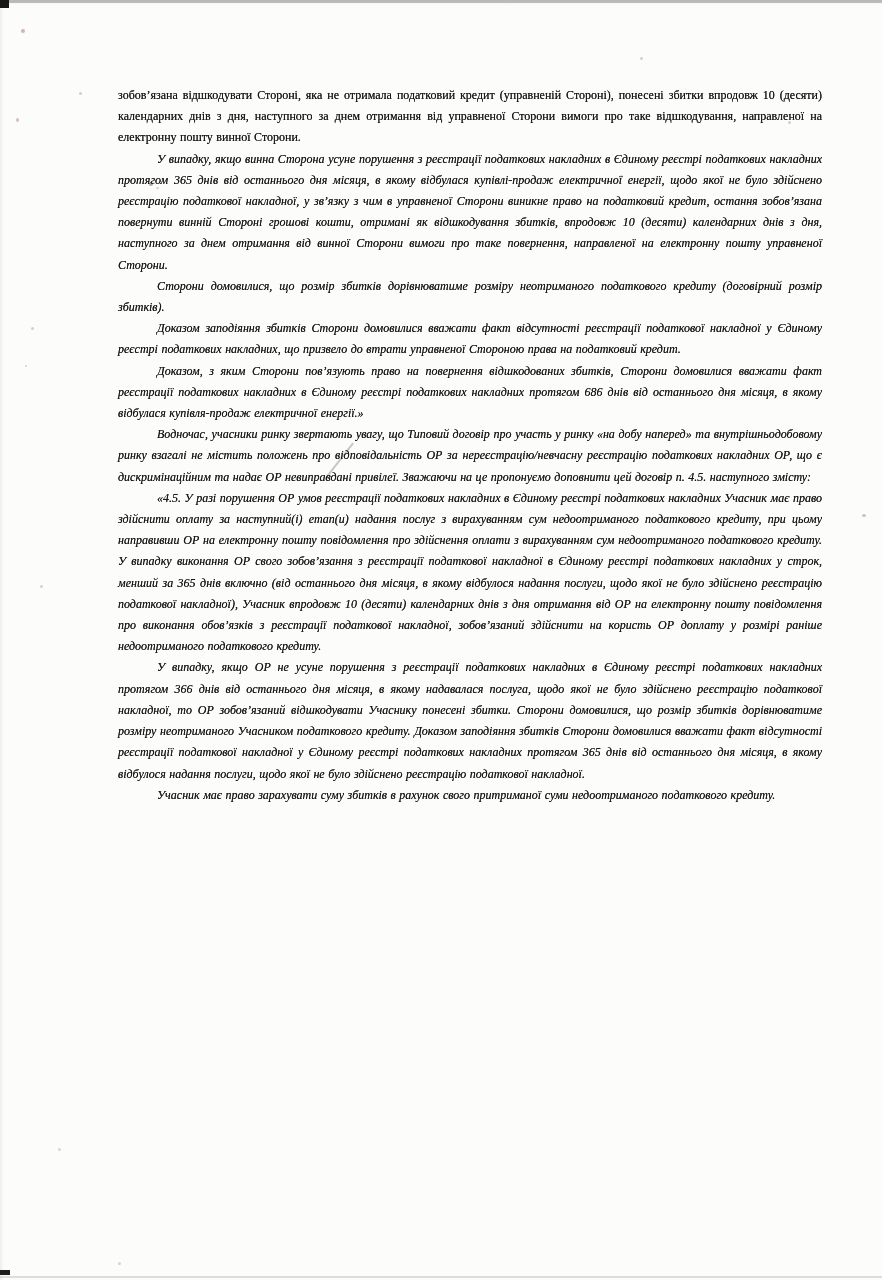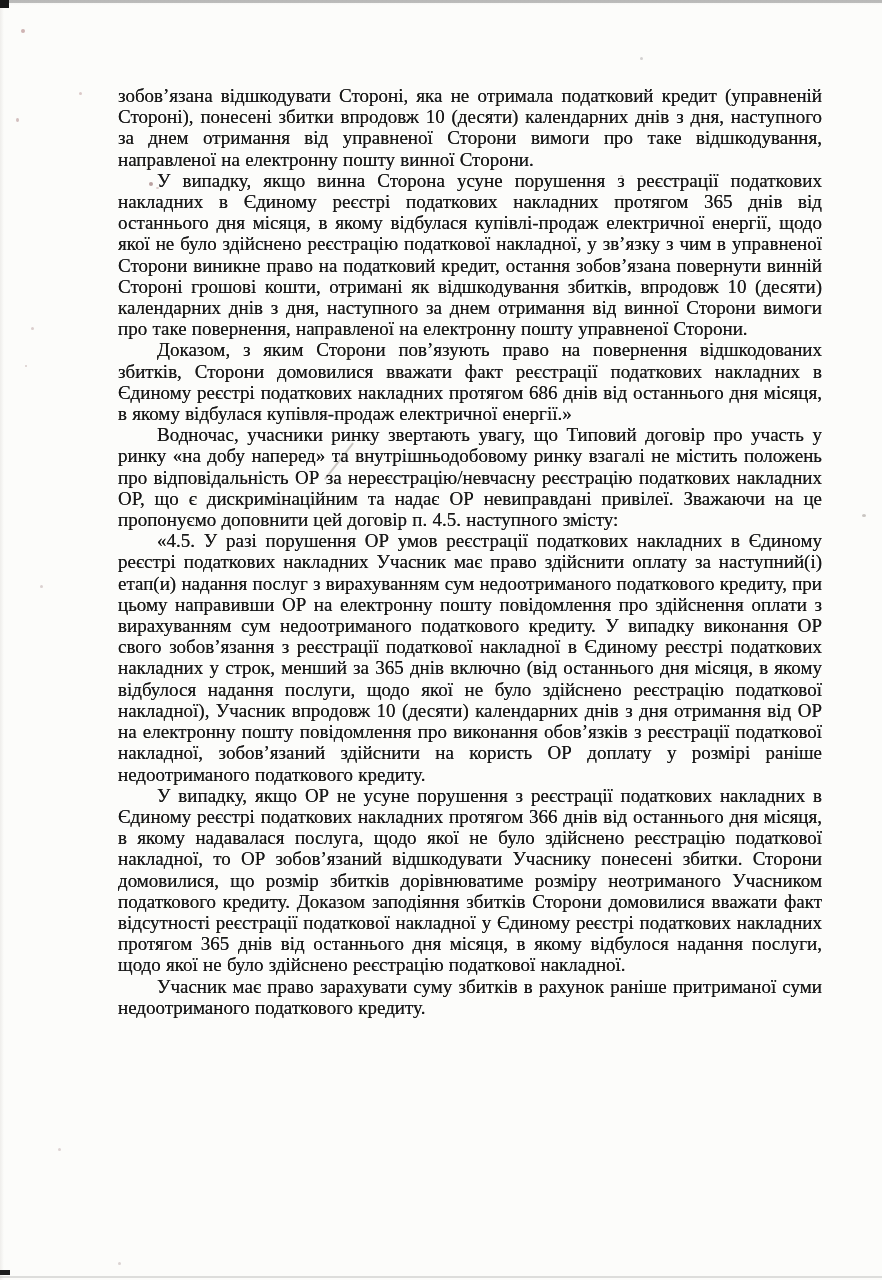--- a/index.html
+++ b/index.html
@@ -58,32 +58,33 @@
     position: absolute;
     border-radius: 50%;
   }
   
   .text-block {
     position: absolute;
     left: 118px;
     top: 85px;
     width: 704px;
     color: #181818;
-    font-size: 19px;
+    font-size: 12px;
     line-height: 21.2px;
     text-align: justify;
     text-shadow: 0 0 0.55px rgba(25,25,25,0.85);
     word-spacing: 0.5px;
   }
   .text-block p {
     margin: 0;
     padding: 0;
   }
   .text-block p.indent {
     text-indent: 39px;
+    font-style: italic;
   }
 </style>
 </head>
 <body>
 
 <div class="page">
 
   <div class="top-edge-line"></div>
   <div class="corner-mark-tl"></div>
   <div class="corner-mark-bl"></div>
@@ -101,20 +102,22 @@
   <div class="speck" style="left:788px;top:121px;width:3px;height:3px;background:rgba(150,140,135,0.4);"></div>
   <div class="speck" style="left:620px;top:175px;width:3px;height:2px;background:rgba(160,150,140,0.4);"></div>
   <div class="speck" style="left:862px;top:514px;width:4px;height:3px;background:rgba(140,130,125,0.45);"></div>
   <div class="speck" style="left:58px;top:1148px;width:3px;height:3px;background:rgba(175,150,150,0.4);"></div>
   <div class="speck" style="left:118px;top:1262px;width:3px;height:3px;background:rgba(170,150,150,0.4);"></div>
   <div class="speck" style="left:40px;top:585px;width:3px;height:3px;background:rgba(170,145,145,0.4);"></div>
 
   <div class="text-block">
     <p>зобов’язана відшкодувати Стороні, яка не отримала податковий кредит (управненій Стороні), понесені збитки впродовж 10 (десяти) календарних днів з дня, наступного за днем отримання від управненої Сторони вимоги про таке відшкодування, направленої на електронну пошту винної Сторони.</p>
     <p class="indent">У випадку, якщо винна Сторона усуне порушення з реєстрації податкових накладних в Єдиному реєстрі податкових накладних протягом 365 днів від останнього дня місяця, в якому відбулася купівлі-продаж електричної енергії, щодо якої не було здійснено реєстрацію податкової накладної, у зв’язку з чим в управненої Сторони виникне право на податковий кредит, остання зобов’язана повернути винній Стороні грошові кошти, отримані як відшкодування збитків, впродовж 10 (десяти) календарних днів з дня, наступного за днем отримання від винної Сторони вимоги про таке повернення, направленої на електронну пошту управненої Сторони.</p>
+    <p class="indent">Сторони домовилися, що розмір збитків дорівнюватиме розміру неотриманого податкового кредиту (договірний розмір збитків).</p>
+    <p class="indent">Доказом заподіяння збитків Сторони домовилися вважати факт відсутності реєстрації податкової накладної у Єдиному реєстрі податкових накладних, що призвело до втрати управненої Стороною права на податковий кредит.</p>
     <p class="indent">Доказом, з яким Сторони пов’язують право на повернення відшкодованих збитків, Сторони домовилися вважати факт реєстрації податкових накладних в Єдиному реєстрі податкових накладних протягом 686 днів від останнього дня місяця, в якому відбулася купівля-продаж електричної енергії.»</p>
     <p class="indent">Водночас, учасники ринку звертають увагу, що Типовий договір про участь у ринку «на добу наперед» та внутрішньодобовому ринку взагалі не містить положень про відповідальність ОР за нереєстрацію/невчасну реєстрацію податкових накладних ОР, що є дискримінаційним та надає ОР невиправдані привілеї. Зважаючи на це пропонуємо доповнити цей договір п. 4.5. наступного змісту:</p>
     <p class="indent">«4.5. У разі порушення ОР умов реєстрації податкових накладних в Єдиному реєстрі податкових накладних Учасник має право здійснити оплату за наступний(і) етап(и) надання послуг з вирахуванням сум недоотриманого податкового кредиту, при цьому направивши ОР на електронну пошту повідомлення про здійснення оплати з вирахуванням сум недоотриманого податкового кредиту. У випадку виконання ОР свого зобов’язання з реєстрації податкової накладної в Єдиному реєстрі податкових накладних у строк, менший за 365 днів включно (від останнього дня місяця, в якому відбулося надання послуги, щодо якої не було здійснено реєстрацію податкової накладної), Учасник впродовж 10 (десяти) календарних днів з дня отримання від ОР на електронну пошту повідомлення про виконання обов’язків з реєстрації податкової накладної, зобов’язаний здійснити на користь ОР доплату у розмірі раніше недоотриманого податкового кредиту.</p>
     <p class="indent">У випадку, якщо ОР не усуне порушення з реєстрації податкових накладних в Єдиному реєстрі податкових накладних протягом 366 днів від останнього дня місяця, в якому надавалася послуга, щодо якої не було здійснено реєстрацію податкової накладної, то ОР зобов’язаний відшкодувати Учаснику понесені збитки. Сторони домовилися, що розмір збитків дорівнюватиме розміру неотриманого Учасником податкового кредиту. Доказом заподіяння збитків Сторони домовилися вважати факт відсутності реєстрації податкової накладної у Єдиному реєстрі податкових накладних протягом 365 днів від останнього дня місяця, в якому відбулося надання послуги, щодо якої не було здійснено реєстрацію податкової накладної.</p>
-    <p class="indent">Учасник має право зарахувати суму збитків в рахунок раніше притриманої суми недоотриманого податкового кредиту.</p>
+    <p class="indent">Учасник має право зарахувати суму збитків в рахунок свого притриманої суми недоотриманого податкового кредиту.</p>
   </div>
 
 </div>
 
 </body></html>

